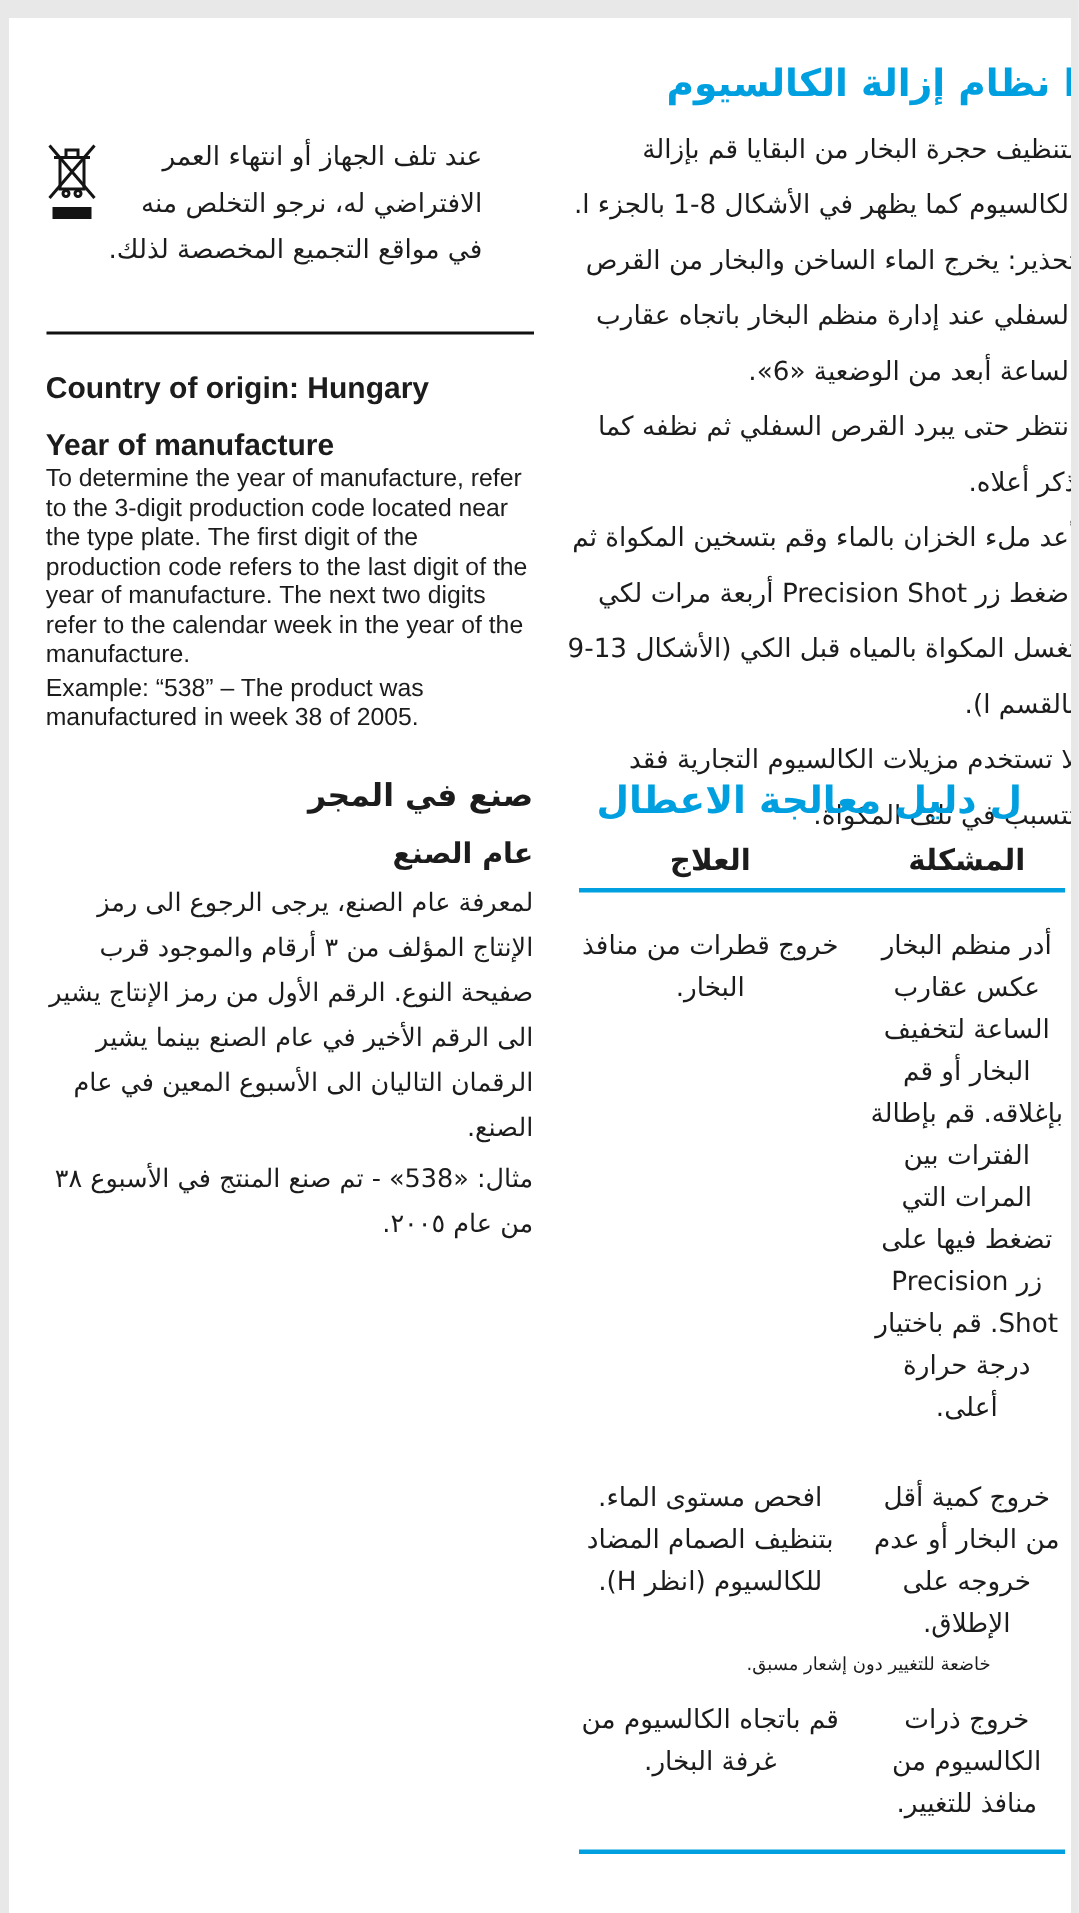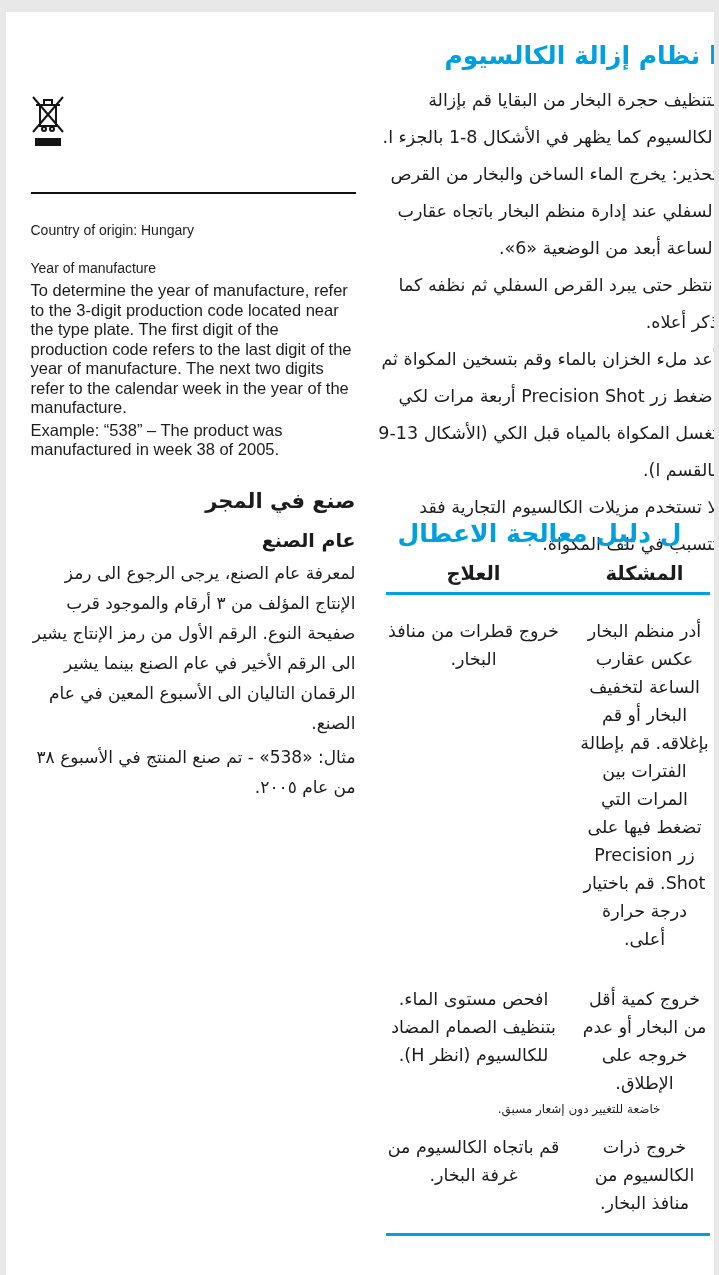--- a/index.html
+++ b/index.html
@@ -42,21 +42,21 @@
   .disposal .icon-wrap { width:36px; flex:0 0 36px; padding-top:4px; }
   .disposal-text {
     flex:1; direction:rtl; text-align:right;
     font-size:17.5px; line-height:31px; margin-right:34px;
   }
 
   .black-rule { height:2px; background:#111111; margin-top:38px; }
 
   .en-h {
     font-family:"Liberation Sans", sans-serif;
-    font-weight:normal; font-size:14px; line-height:20px;
+    font-weight:bold; font-size:20px; line-height:20px;
   }
   .en-h.origin { margin-top:26px; }
   .en-h.year   { margin-top:18px; }
   .en-body {
     font-family:"Liberation Sans", sans-serif;
     font-size:16.5px; line-height:19.5px; margin-top:3px;
   }
 
   .made-in { direction:rtl; text-align:right; margin-top:26px; }
   .ar-h1 { font-weight:bold; font-size:21px; line-height:30px; }
@@ -99,21 +99,21 @@
       <div>أدر منظم البخار عكس عقارب الساعة لتخفيف البخار أو قم بإغلاقه. قم بإطالة الفترات بين المرات التي تضغط فيها على زر Precision Shot. قم باختيار درجة حرارة أعلى.</div>
       <div>خروج قطرات من منافذ البخار.</div>
     </div>
 
     <div class="t-row second">
       <div>خروج كمية أقل من البخار أو عدم خروجه على الإطلاق.</div>
       <div>افحص مستوى الماء. بتنظيف الصمام المضاد للكالسيوم (انظر H).</div>
     </div>
 
     <div class="t-row third">
-      <div>خروج ذرات الكالسيوم من منافذ البخار.</div>
+      <div>خروج ذرات الكالسيوم من منافذ للتغيير.</div>
       <div>قم باتجاه الكالسيوم من غرفة البخار.</div>
     </div>
 
     <div class="blue-rule bottom"></div>
   </div>
 
   <div class="col-left">
 
     <div class="disposal">
       <div class="icon-wrap">
@@ -123,20 +123,21 @@
             <line x1="5" y1="11" x2="29" y2="11"></line>
             <rect x="13" y="6" width="8" height="5"></rect>
             <circle cx="13" cy="35" r="2"></circle>
             <circle cx="21" cy="35" r="2"></circle>
             <line x1="2" y1="3" x2="32" y2="38"></line>
             <line x1="32" y1="3" x2="2" y2="38"></line>
           </g>
           <rect x="4" y="44" width="26" height="8" fill="#141414"></rect>
         </svg>
       </div>
+      <div class="disposal-text">عند تلف الجهاز أو انتهاء العمر الافتراضي له، نرجو التخلص منه في مواقع التجميع المخصصة لذلك.</div>
     </div>
 
     <div class="black-rule"></div>
 
     <div class="en-h origin">Country of origin: Hungary</div>
 
     <div class="en-h year">Year of manufacture</div>
     <div class="en-body">To determine the year of manufacture, refer to the 3-digit production code located near the type plate. The first digit of the production code refers to the last digit of the year of manufacture. The next two digits refer to the calendar week in the year of the manufacture.</div>
     <div class="en-body">Example: “538” – The product was manufactured in week 38 of 2005.</div>
 

